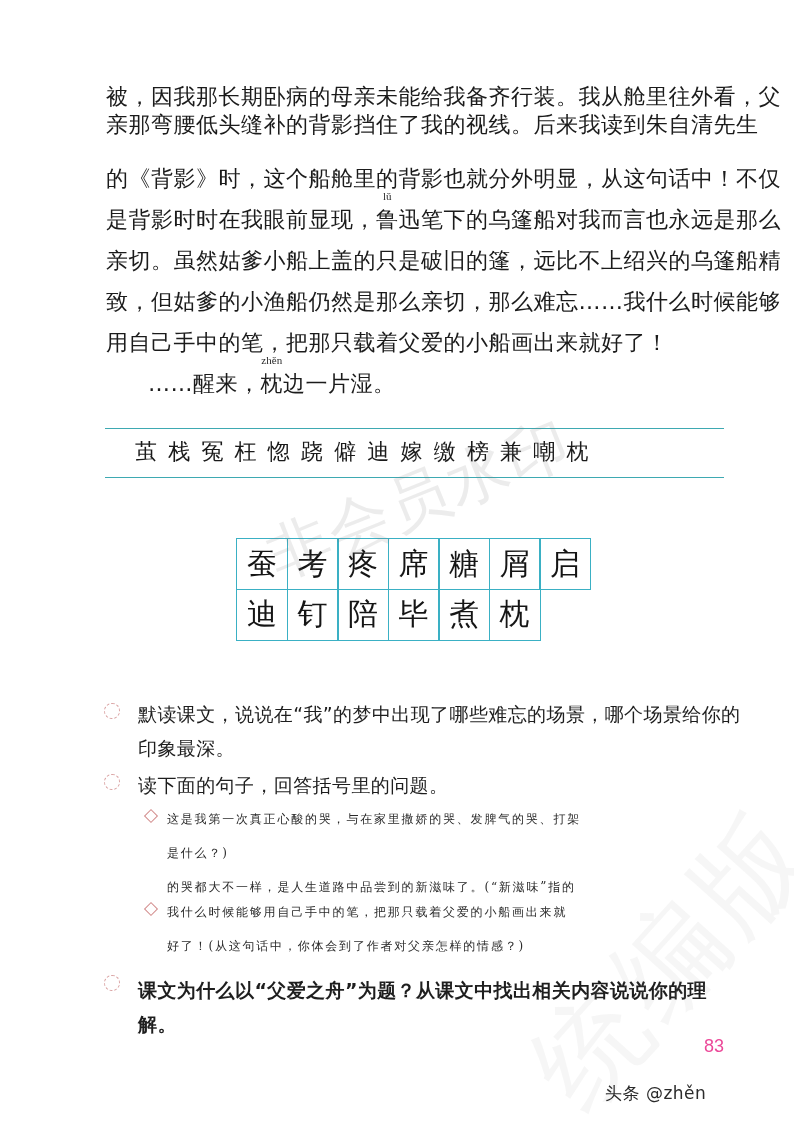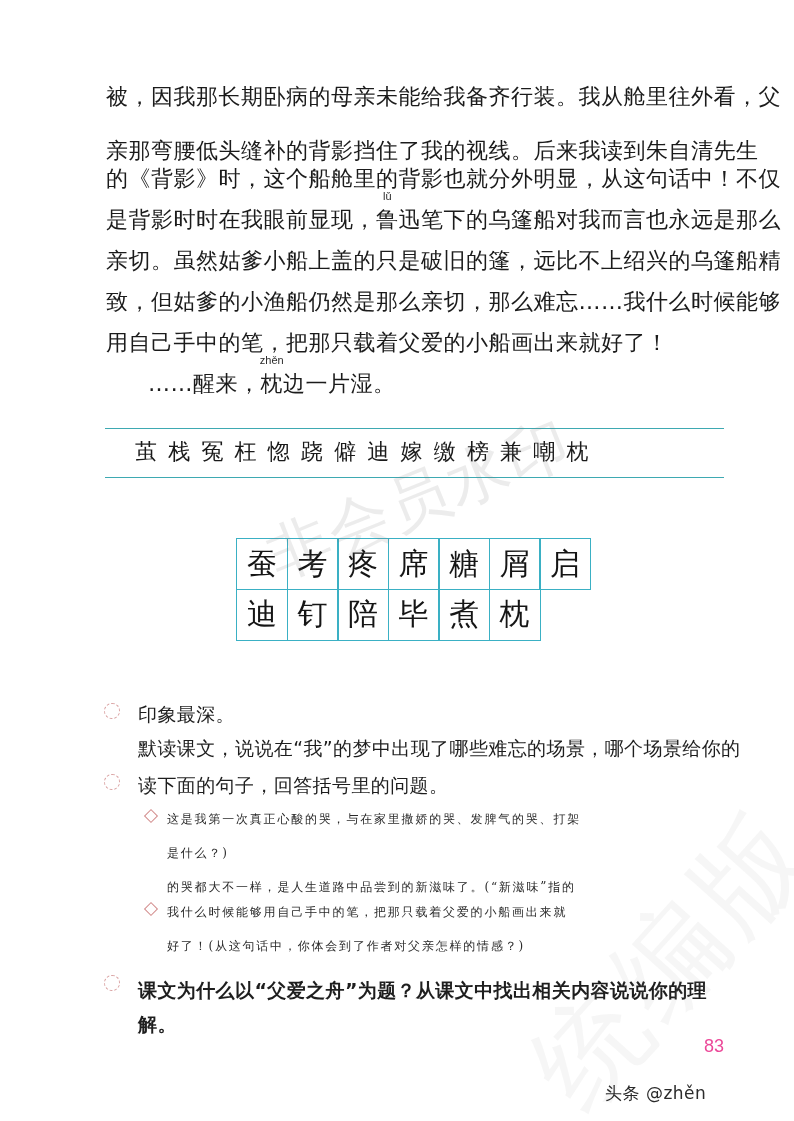--- a/index.html
+++ b/index.html
@@ -38,21 +38,21 @@
       display: inline-block;
     }
     .ruby .rt {
       position: absolute;
       left: 50%;
       transform: translateX(-50%);
       top: -15px;
       font-size: 11px;
       line-height: 12px;
       letter-spacing: 0;
-      font-family: Liberation Sans, sans-serif;
+      font-family: Liberation Serif, serif;
       color: #2a2a2a;
     }
 
     
     .char-banner {
       position: absolute;
       left: 105px;
       top: 428px;
       width: 619px;
       height: 48px;
@@ -199,21 +199,21 @@
       letter-spacing: 8px;
     }
   </style>
 </head>
 <body>
 
 <div class="page">
 
   <div class="prose">
     <div class="line" style="top:0px;">被，因我那长期卧病的母亲未能给我备齐行装。我从舱里往外看，父</div>
-    <div class="line" style="top:54px;">亲那弯腰低头缝补的背影挡住了我的视线。后来我读到朱自清先生</div>
+    <div class="line" style="top:28px;">亲那弯腰低头缝补的背影挡住了我的视线。后来我读到朱自清先生</div>
     <div class="line" style="top:82px;">的《背影》时，这个船舱里的背影也就分外明显，从这句话中！不仅</div>
     <div class="line" style="top:123px;"><span>是背影时时在我眼前显现，</span><span class="ruby"><span class="rt">lǔ</span><span>鲁</span></span><span>迅笔下的乌篷船对我而言也永远是那么</span></div>
     <div class="line" style="top:164px;">亲切。虽然姑爹小船上盖的只是破旧的篷，远比不上绍兴的乌篷船精</div>
     <div class="line" style="top:205px;">致，但姑爹的小渔船仍然是那么亲切，那么难忘……我什么时候能够</div>
     <div class="line" style="top:246px;">用自己手中的笔，把那只载着父爱的小船画出来就好了！</div>
     <div class="line" style="top:287px; left:42px;"><span>……醒来，</span><span class="ruby"><span class="rt">zhěn</span><span>枕</span></span><span>边一片湿。</span></div>
   </div>
 
   <div class="char-banner">
     <div class="chars">
@@ -252,22 +252,22 @@
       <div class="cell">煮</div>
       <div class="cell">枕</div>
     </div>
   </div>
 
   <div class="watermark-1">非会员水印</div>
 
   <div class="exercise" style="top:697px;">
     <span class="ex-icon"></span>
     <div class="ex-text" style="top:0;">
+      <span class="l">默读课文，说说在“我”的梦中出现了哪些难忘的场景，哪个场景给你的</span>
       <span class="l">印象最深。</span>
-      <span class="l">默读课文，说说在“我”的梦中出现了哪些难忘的场景，哪个场景给你的</span>
     </div>
   </div>
 
   <div class="exercise" style="top:768px;">
     <span class="ex-icon"></span>
     <div class="ex-text" style="top:0;">读下面的句子，回答括号里的问题。</div>
   </div>
 
   <div class="sub" style="top:802px;">
     <span class="sub-icon"></span>

